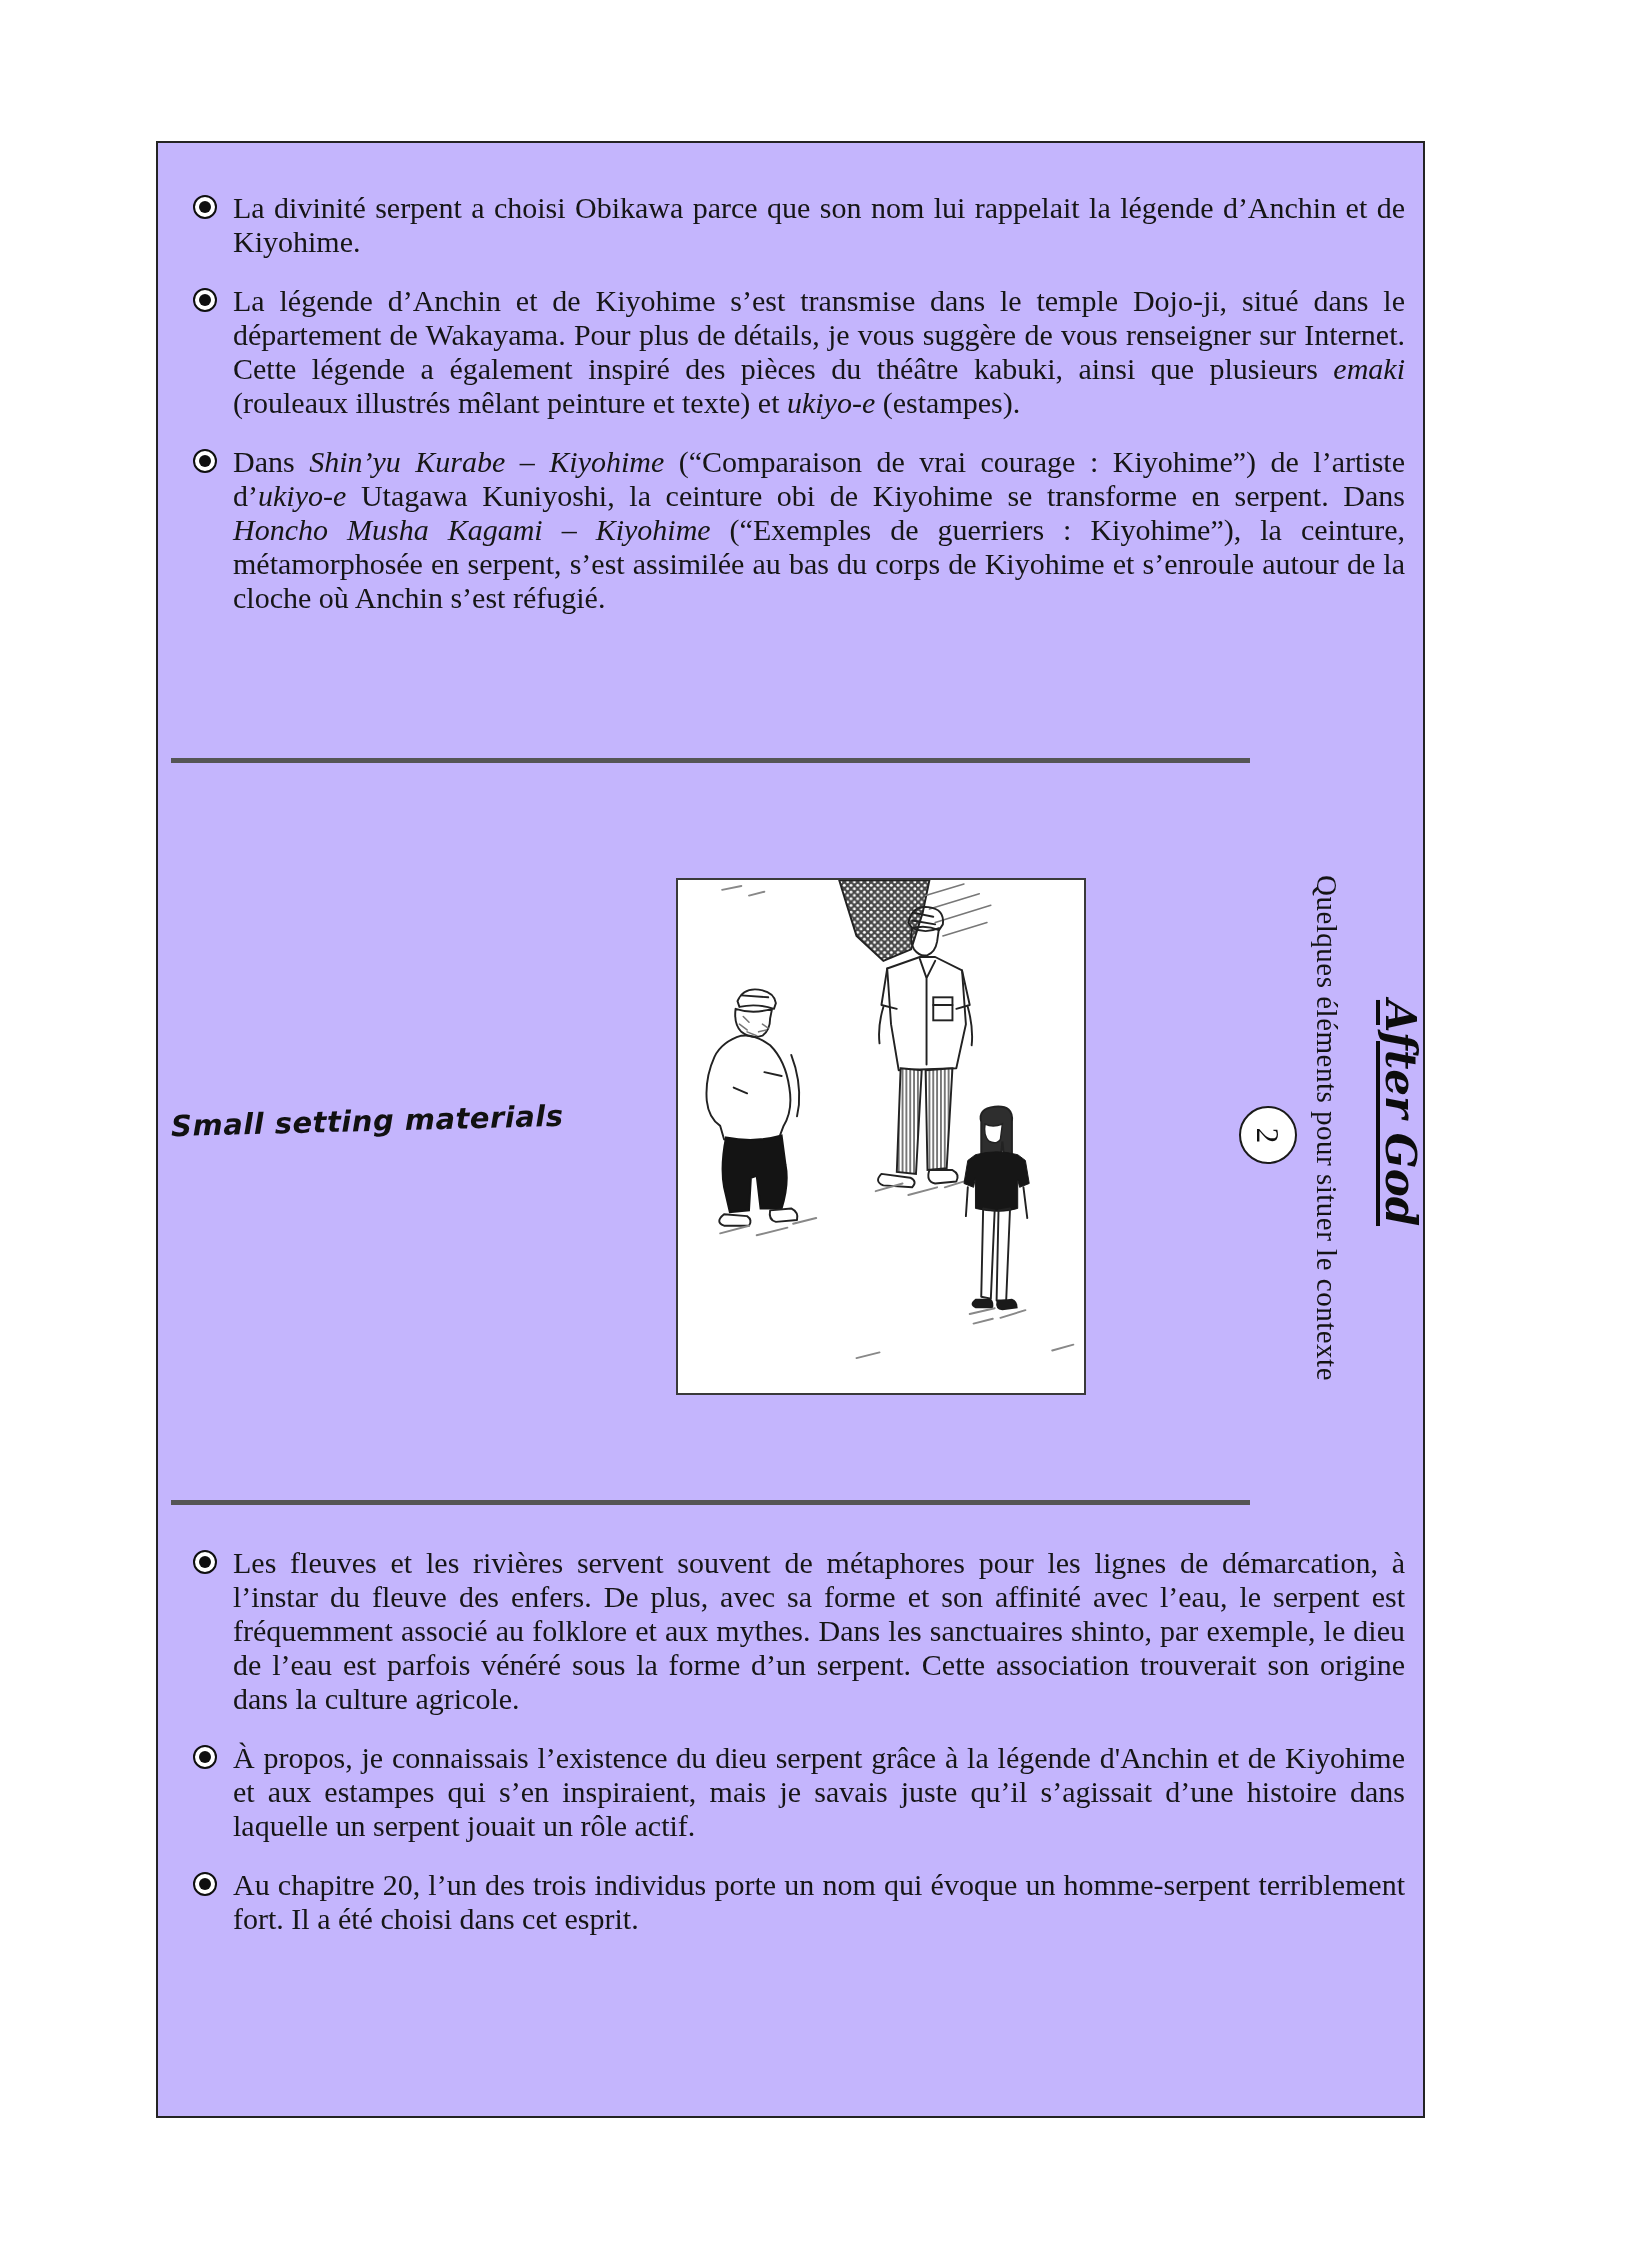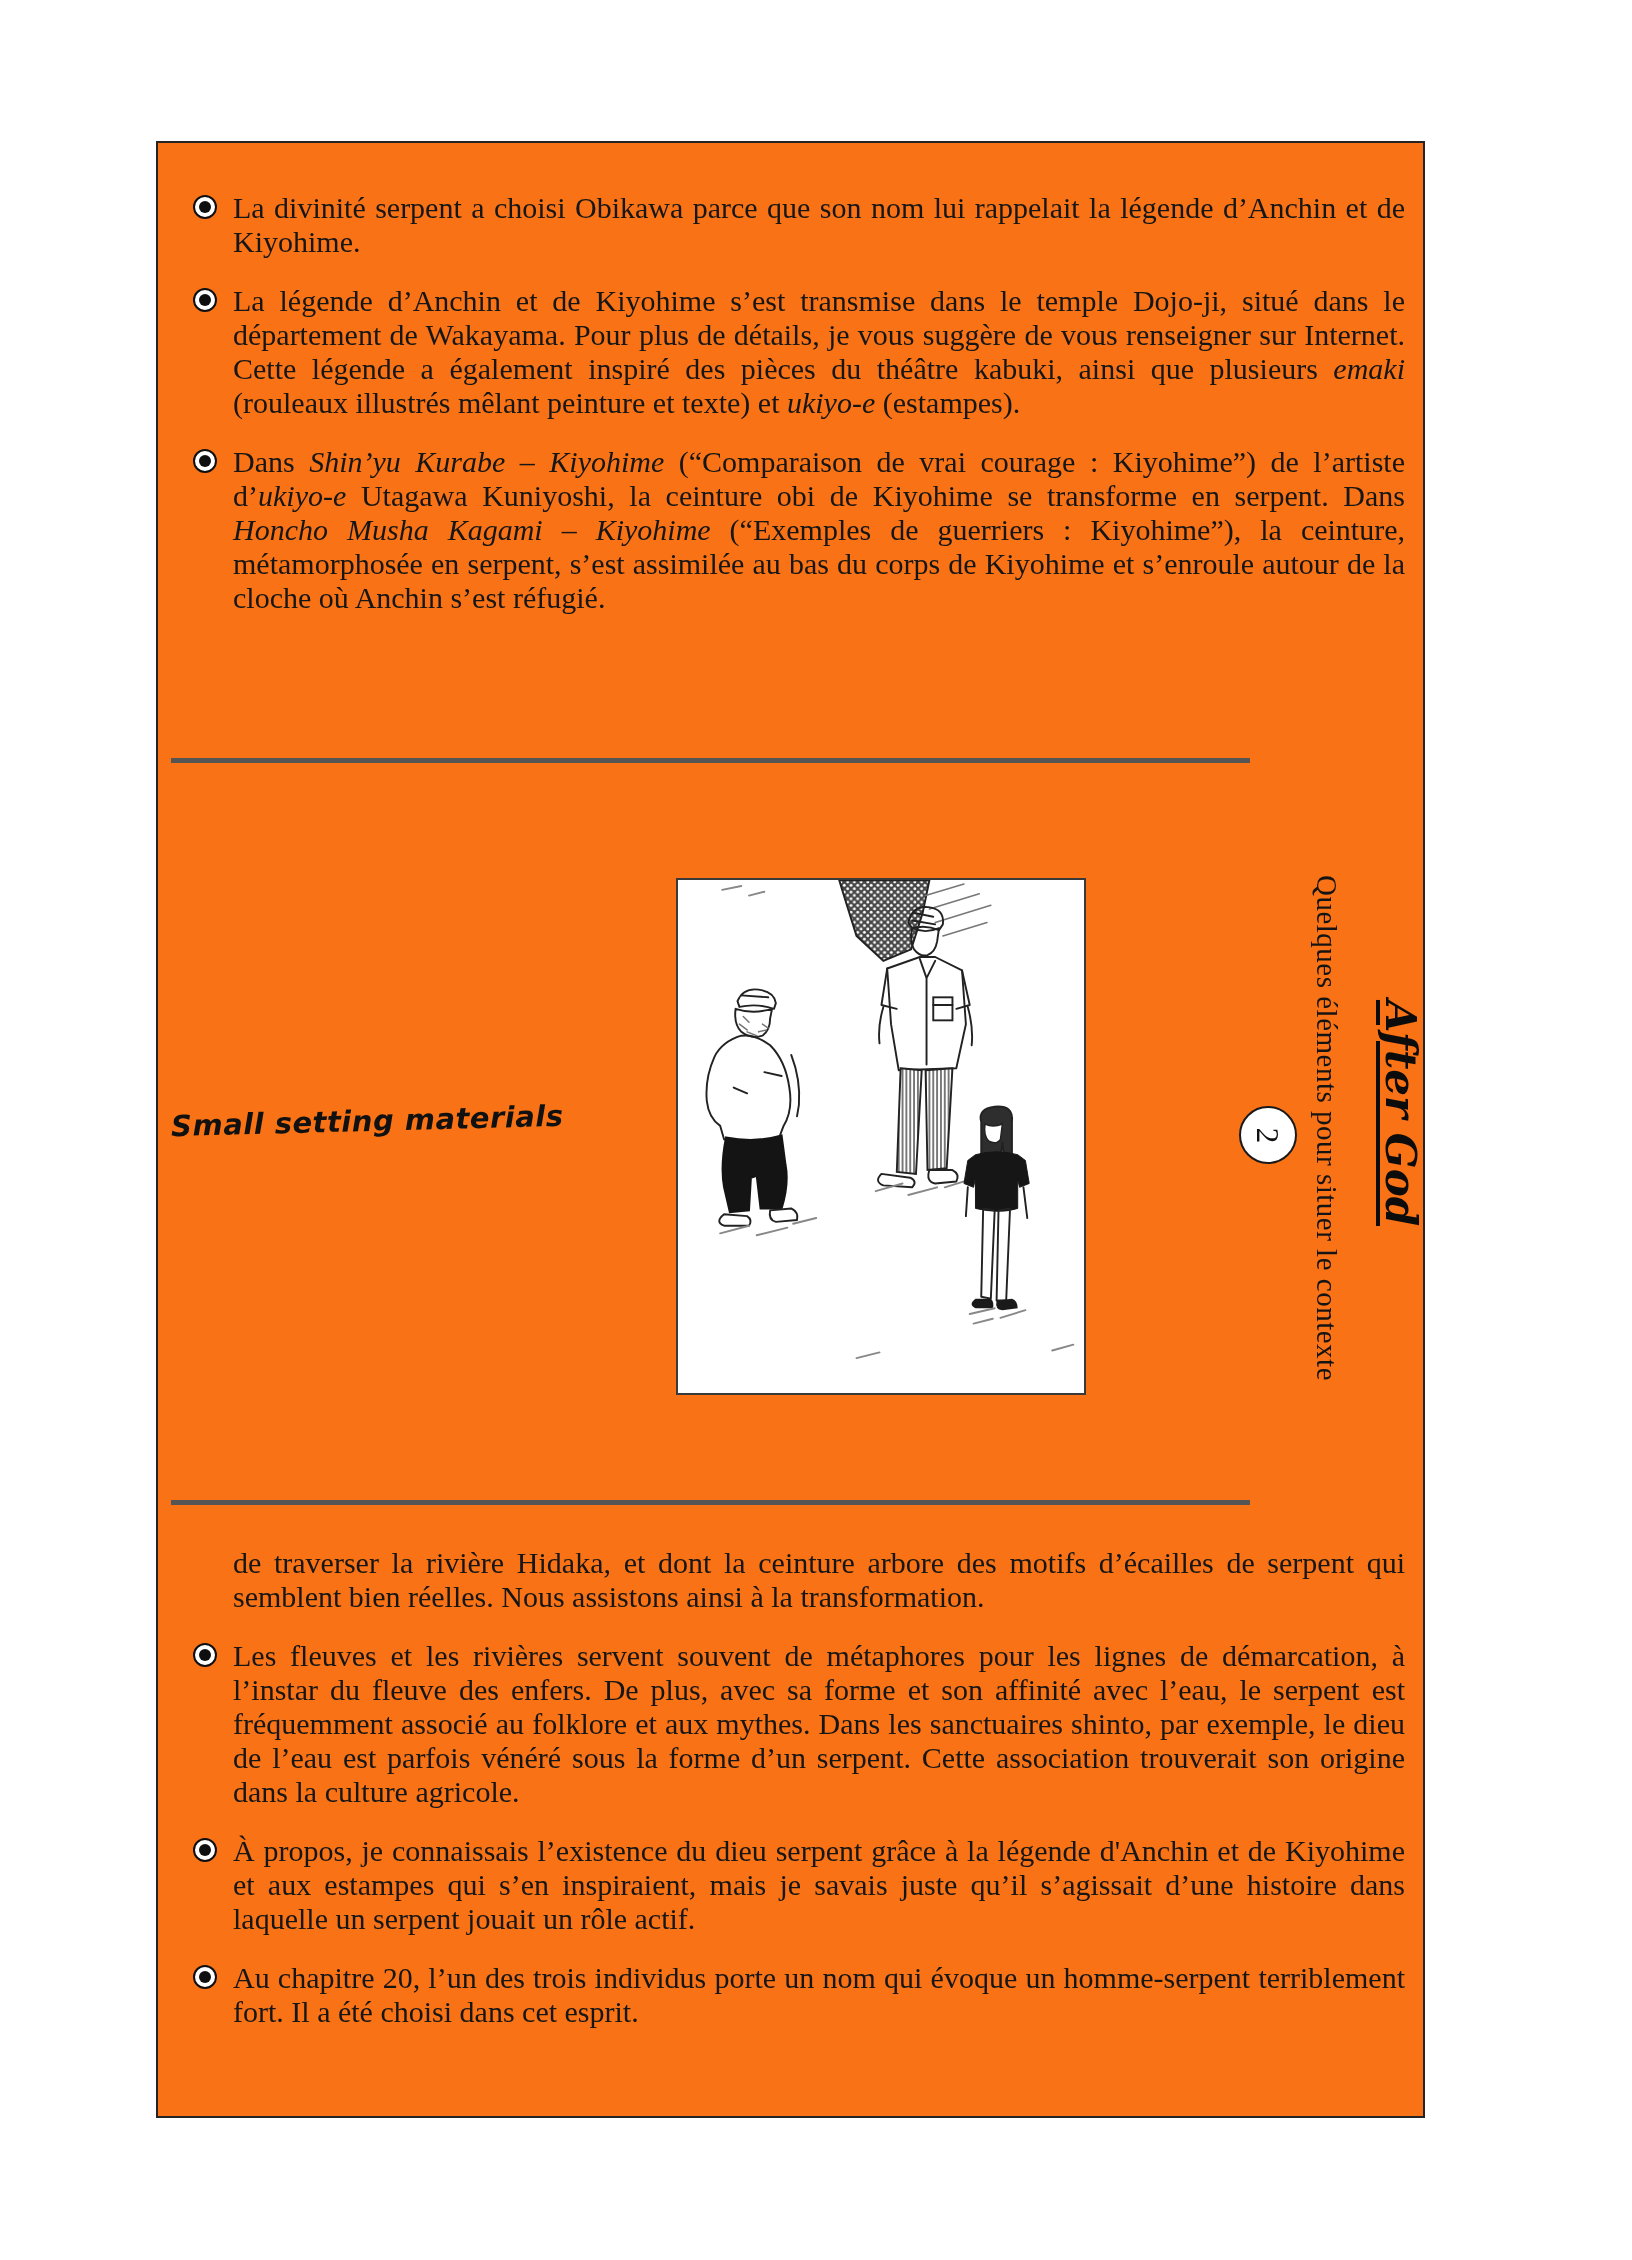--- a/index.html
+++ b/index.html
@@ -1,17 +1,17 @@
 <!DOCTYPE html>
 <html><head>
 <meta charset="utf-8">
 <style>
   html,body{margin:0;padding:0;background:#ffffff;}
   body{width:1632px;height:2261px;position:relative;font-family:"Liberation Serif",serif;color:#161616;overflow:hidden;}
-  .frame{position:absolute;left:156px;top:141px;width:1269px;height:1977px;border:2.9px solid #242424;box-sizing:border-box;background:#f97316;}
+  .frame{position:absolute;left:156px;top:141px;width:1269px;height:1977px;border:2.9px solid #242424;box-sizing:border-box;background:#c4b5fd;}
   .text-col{position:absolute;left:35px;width:1212px;}
   #top-text{top:48px;}
   #bottom-text{top:1403px;}
   .para{position:relative;padding-left:40px;font-size:30px;line-height:34px;text-align:justify;margin:0 0 25px 0;}
   .para:last-child{margin-bottom:0;}
   .bullet{position:absolute;left:0;top:3.8px;width:20px;height:20px;border:2.9px solid #0f0f0f;border-radius:50%;display:flex;align-items:center;justify-content:center;background:#fff;}
   .bullet-dot{width:12.5px;height:12.5px;background:#0f0f0f;border-radius:50%;}
   .it{font-style:italic;}
   .rule{position:absolute;left:12.5px;width:1079px;height:4.8px;background:#555;}
   #rule-1{top:615px;}
@@ -110,21 +110,20 @@
 
   <div class="logo">After God</div>
 
   <div class="badge">
     <span>2</span>
   </div>
 
   <div class="rule" id="rule-2"></div>
 
   <div class="text-col" id="bottom-text">
-      <div class="para"><span>de traverser la rivière Hidaka, et dont la ceinture arbore des motifs d’écailles de serpent qui semblent bien réelles. Nous assistons ainsi à la transformation.</span></div>
       <div class="para"><span class="bullet">
           <span class="bullet-dot"></span>
         </span><span>Les fleuves et les rivières servent souvent de métaphores pour les lignes de démarcation, à l’instar du fleuve des enfers. De plus, avec sa forme et son affinité avec l’eau, le serpent est fréquemment associé au folklore et aux mythes. Dans les sanctuaires shinto, par exemple, le dieu de l’eau est parfois vénéré sous la forme d’un serpent. Cette association trouverait son origine dans la culture agricole.</span></div>
       <div class="para"><span class="bullet">
           <span class="bullet-dot"></span>
         </span><span>À propos, je connaissais l’existence du dieu serpent grâce à la légende d'Anchin et de Kiyohime et aux estampes qui s’en inspiraient, mais je savais juste qu’il s’agissait d’une histoire dans laquelle un serpent jouait un rôle actif.</span></div>
       <div class="para"><span class="bullet">
           <span class="bullet-dot"></span>
         </span><span>Au chapitre 20, l’un des trois individus porte un nom qui évoque un homme-serpent terriblement fort. Il a été choisi dans cet esprit.</span></div>
     </div>

